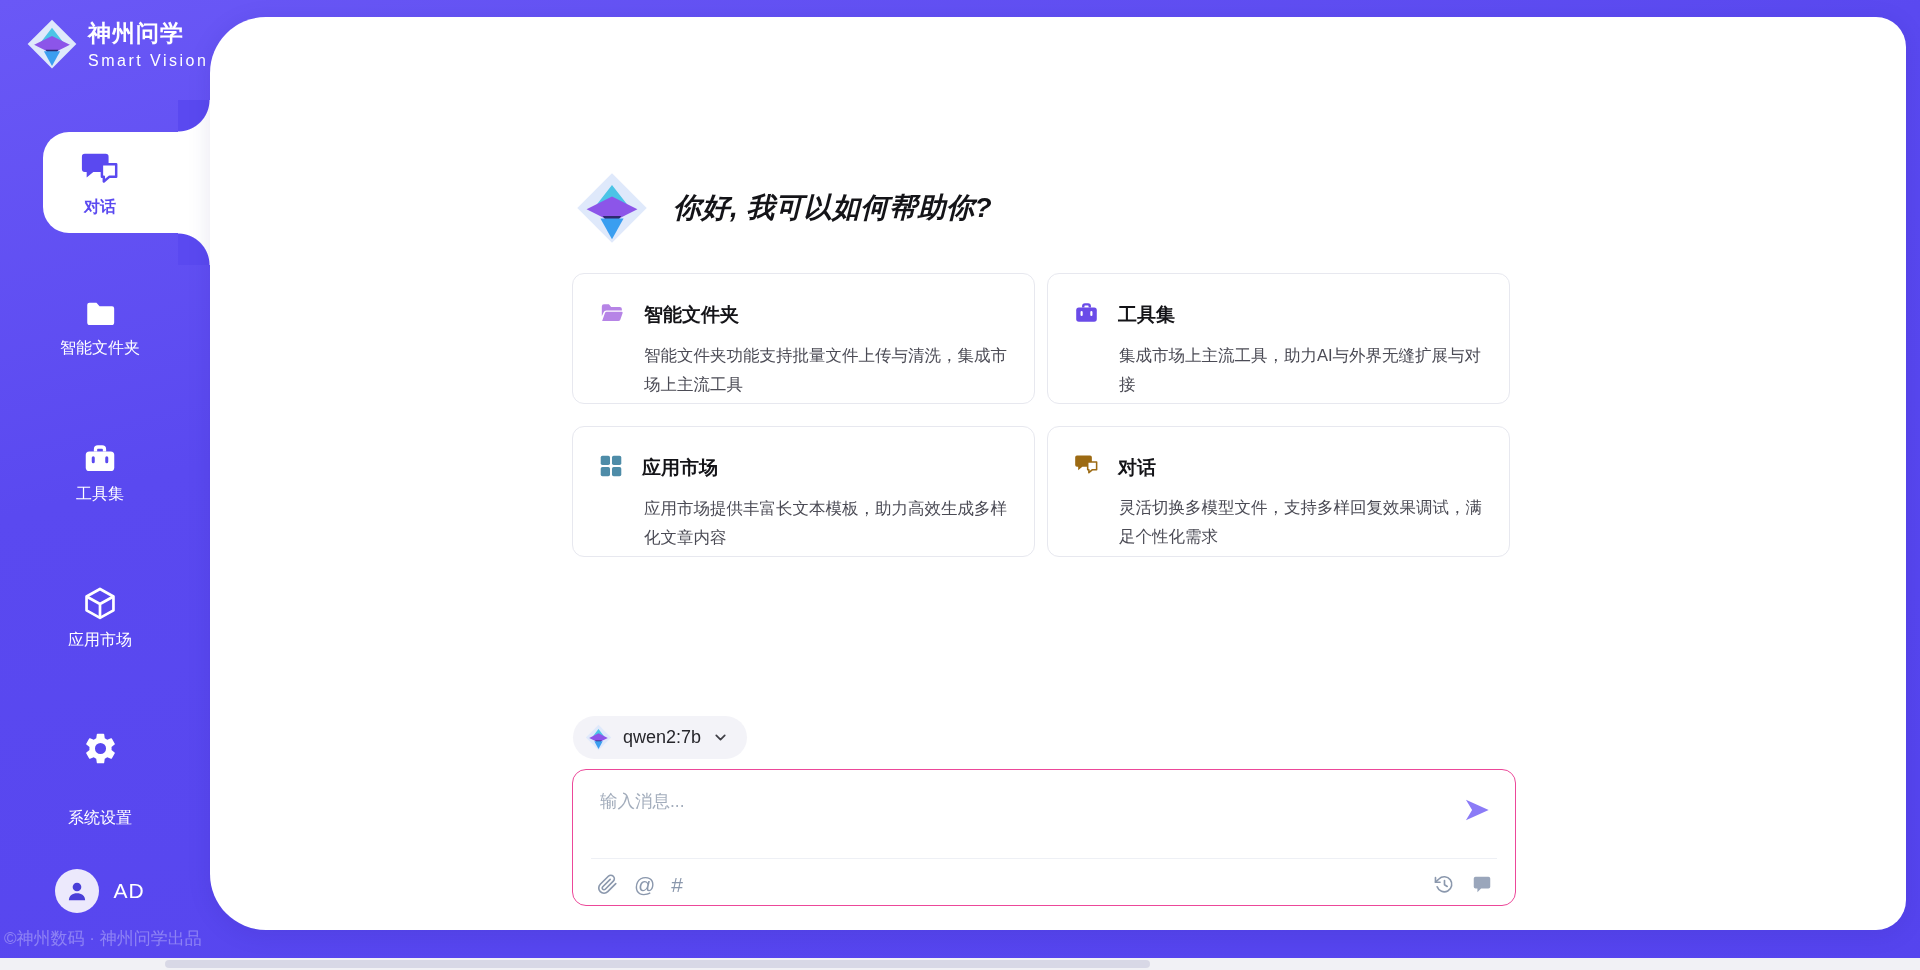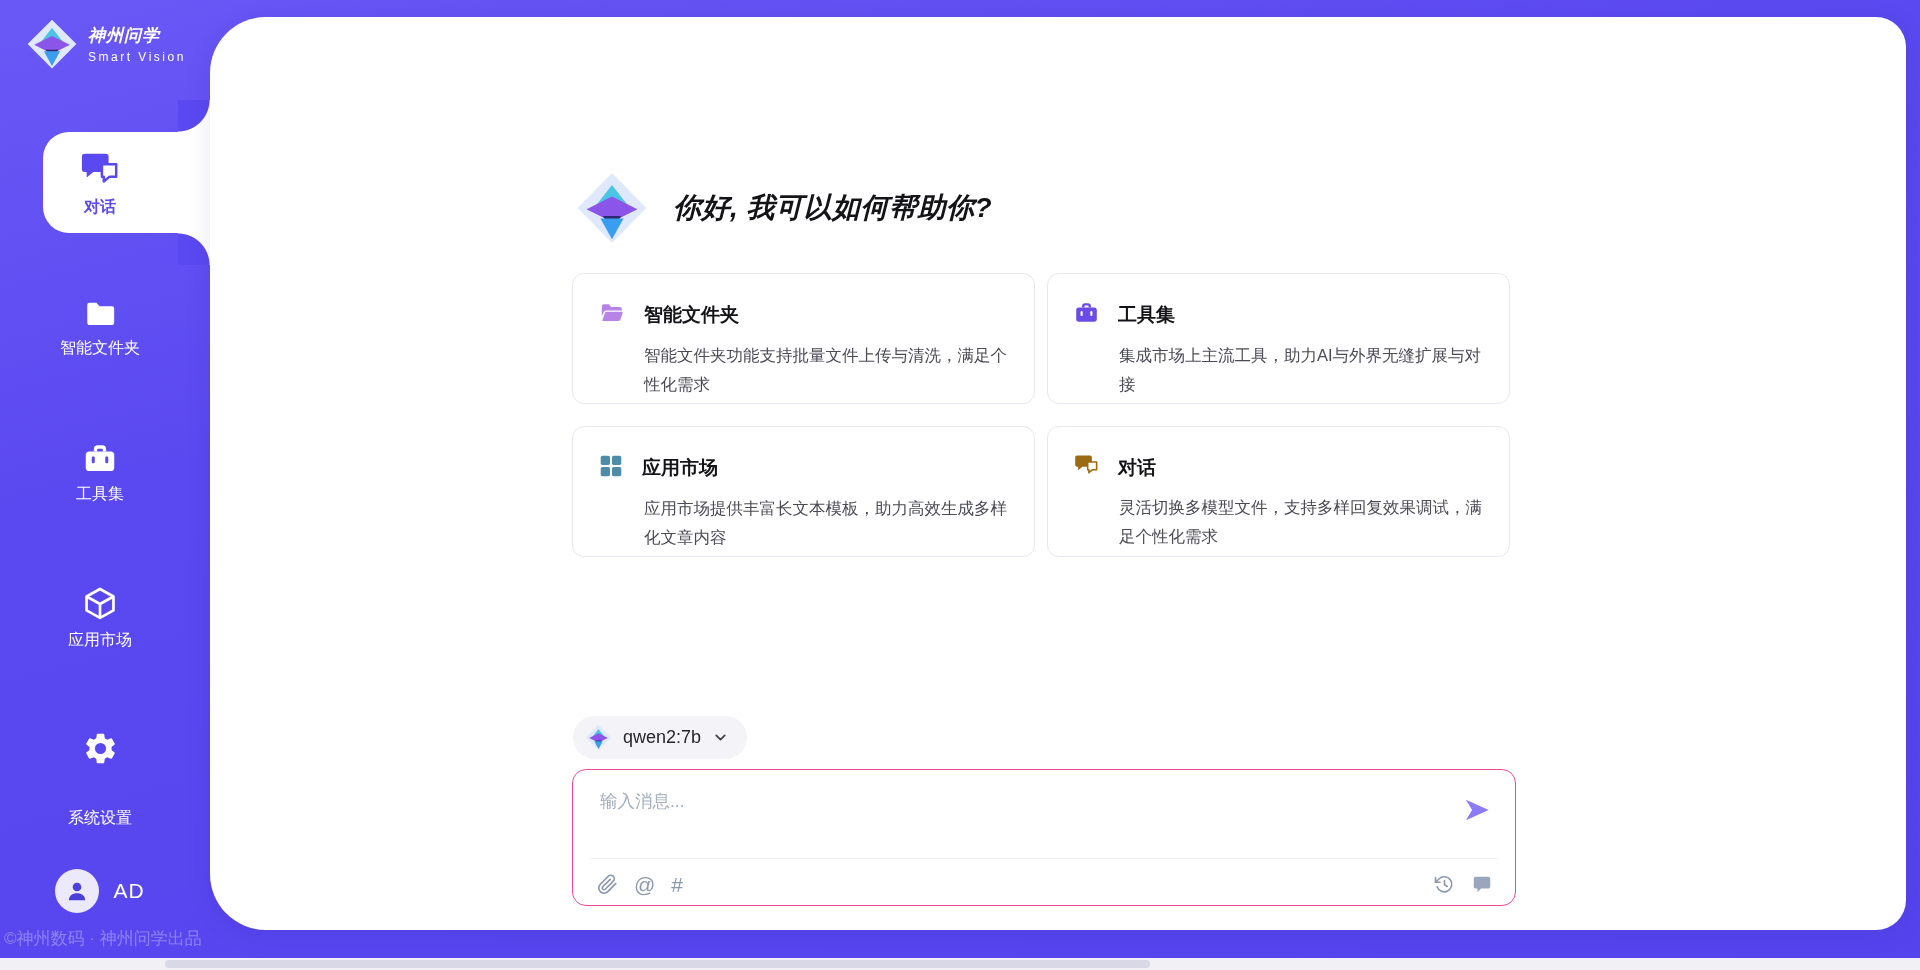--- a/index.html
+++ b/index.html
@@ -19,22 +19,22 @@
     box-shadow:0 4px 24px rgba(30,20,120,.10);
   }
 
   
   .hscroll { position:absolute; left:0; right:0; bottom:0; height:12px; background:#f1f1f5; }
   .hscroll .thumb { position:absolute; left:165px; top:2px; width:985px; height:8px; border-radius:4px; background:#d8d8e6; }
 
   
   .sidebar { position:absolute; left:0; top:0; width:210px; height:970px; }
   .brand { position:absolute; left:26px; top:18px; display:flex; align-items:center; gap:10px; }
-  .brand-name { color:#fff; font-size:17px; font-weight:700; letter-spacing:1px;font-style:italic; }
-  .brand-sub { color:#fff; font-size:12px; letter-spacing:2.5px; margin-top:3px; }
+  .brand-name { color:#fff; font-size:23px; font-weight:700; letter-spacing:1px; }
+  .brand-sub { color:#fff; font-size:16px; letter-spacing:2.5px; margin-top:3px; }
 
   .tab-active {
     position:absolute; left:43px; top:132px; width:167px; height:101px;
     background:#fff; border-radius:26px 0 0 26px;
   }
   .tab-active::before {
     content:""; position:absolute; right:0; top:-32px; width:32px; height:32px;
     background:radial-gradient(circle 32px at 0 0, #5A49F0 31px, #fff 32px);
   }
   .tab-active::after {
@@ -183,21 +183,21 @@
       <div class="card">
         <div class="card-head">
           <span style="color: rgb(182, 132, 230);">
             <svg width="28" height="26" viewBox="0 0 24 24" fill="currentColor">
               <path d="M2.6 6a2 2 0 0 1 2-2h4.6l2 2.4h7.9a2 2 0 0 1 2 2v1.2H6.9a2.9 2.9 0 0 0-2.7 1.9L2.6 15z"></path>
               <path d="M6.9 10.9h13.9a1 1 0 0 1 .95 1.33l-2.1 5.9a2 2 0 0 1-1.88 1.32H2.9l2.5-7.2a1.6 1.6 0 0 1 1.5-1.35z"></path>
             </svg>
           </span>
           <span class="card-title">智能文件夹</span>
         </div>
-        <div class="card-desc">智能文件夹功能支持批量文件上传与清洗，满足个性化需求</div>
+        <div class="card-desc">智能文件夹功能支持批量文件上传与清洗，集成市场上主流工具</div>
       </div>
 
       <div class="card">
         <div class="card-head">
           <span style="color: rgb(106, 75, 232);">
             <svg width="27" height="26" viewBox="0 0 24 24">
               <path d="M9 7V5.6A1.6 1.6 0 0 1 10.6 4h2.8A1.6 1.6 0 0 1 15 5.6V7" fill="none" stroke="currentColor" stroke-width="2.2"></path>
               <rect x="2.5" y="7" width="19" height="13" rx="2.4" fill="currentColor"></rect>
               <path d="M7.5 11.2v2.6M16.5 11.2v2.6" stroke="#fff" stroke-width="2" stroke-linecap="round"></path>
             </svg>

